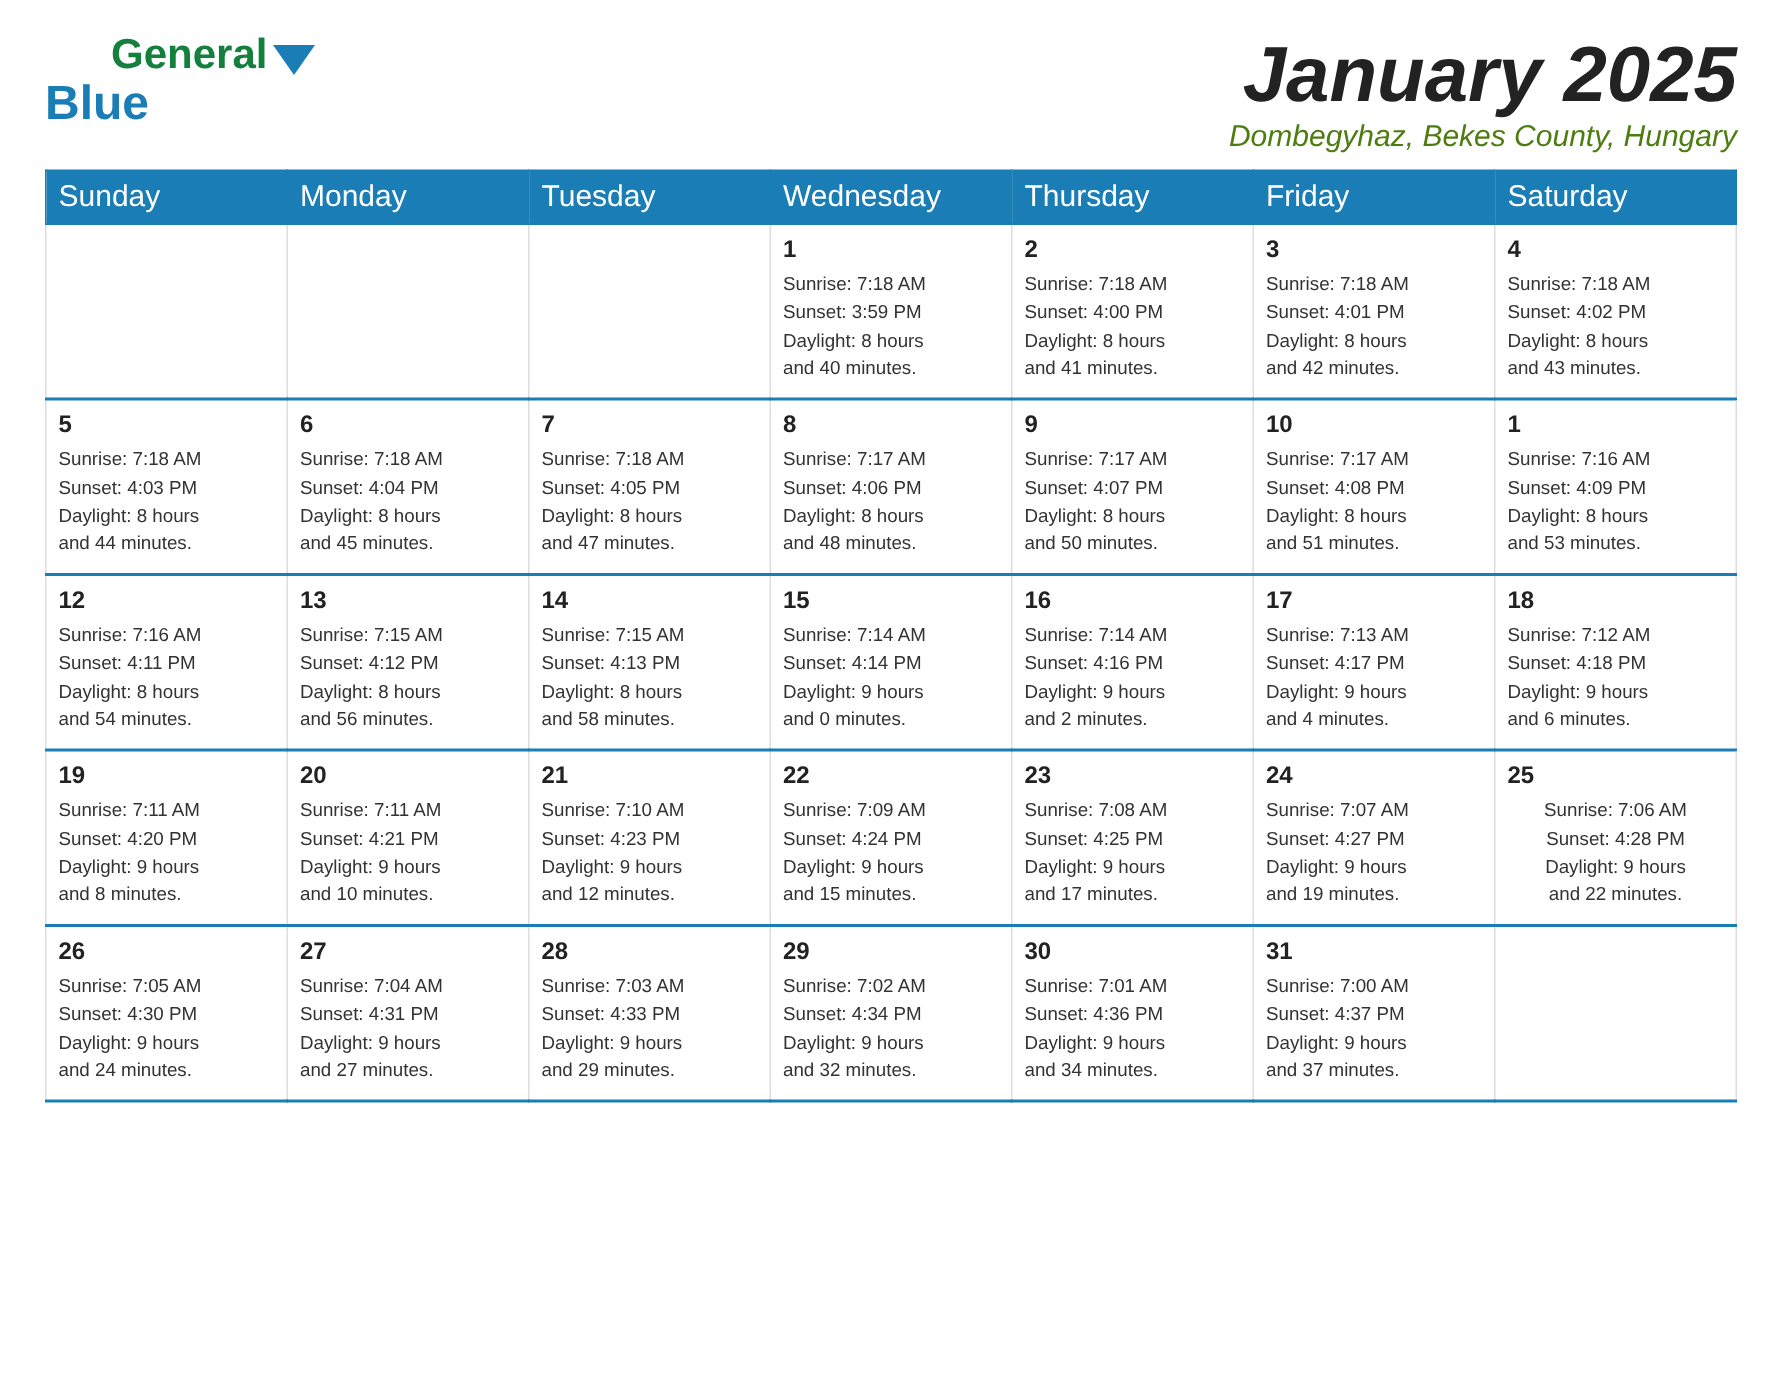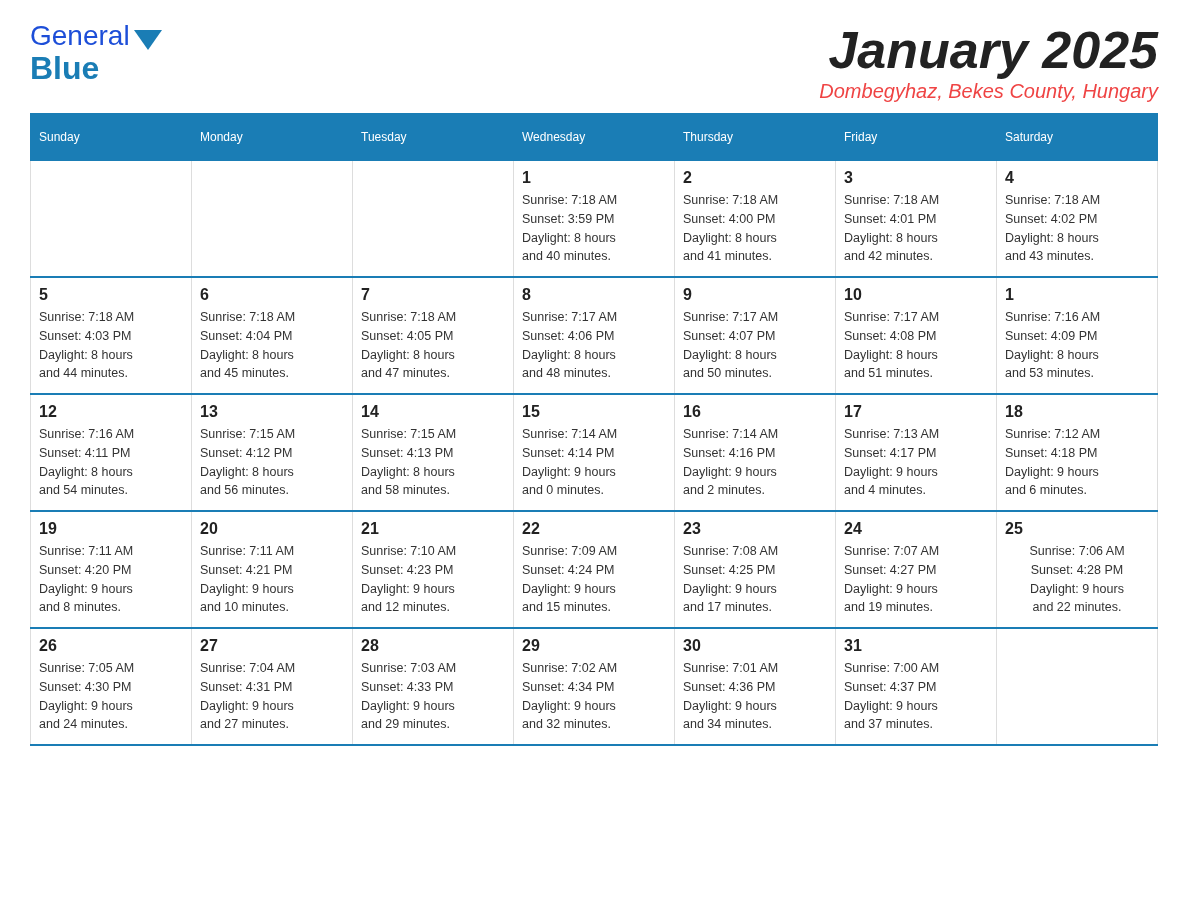--- a/index.html
+++ b/index.html
@@ -20,22 +20,23 @@
       display: flex;
       flex-direction: column;
       align-items: flex-start;
     }
     .logo-top {
       display: flex;
       align-items: center;
     }
     .logo-general {
       font-size: 28px;
-      font-weight: normal;
-      color: #1d4ed8;
+      font-weight: bold;
+      color: #15803d;
+      margin-left: 44px;
     }
     .logo-arrow {
       width: 0;
       height: 0;
       border-left: 14px solid transparent;
       border-right: 14px solid transparent;
       border-top: 20px solid #1a7db5;
       margin-left: 4px;
       margin-top: 8px;
     }
@@ -49,35 +50,35 @@
       text-align: right;
       font-style: italic;
     }
     .title-month {
       font-size: 52px;
       font-weight: bold;
       color: #222;
     }
     .title-location {
       font-size: 20px;
-      color: #ef4444;
+      color: #4d7c0f;
     }
     .calendar {
       width: 100%;
       border-collapse: collapse;
       margin-top: 10px;
     }
     .calendar thead tr {
       background-color: #1a7db5;
     }
     .calendar thead th {
       color: #fff;
-      font-size: 12px;
+      font-size: 20px;
       font-weight: normal;
-      padding: 16px 8px;
+      padding: 6px 8px;
       text-align: left;
       border: 1px solid #1a7db5;
     }
     .calendar tbody tr {
       border-bottom: 2px solid #1a7db5;
     }
     .calendar tbody td {
       vertical-align: top;
       padding: 8px 8px 10px 8px;
       border-right: 1px solid #ddd;

